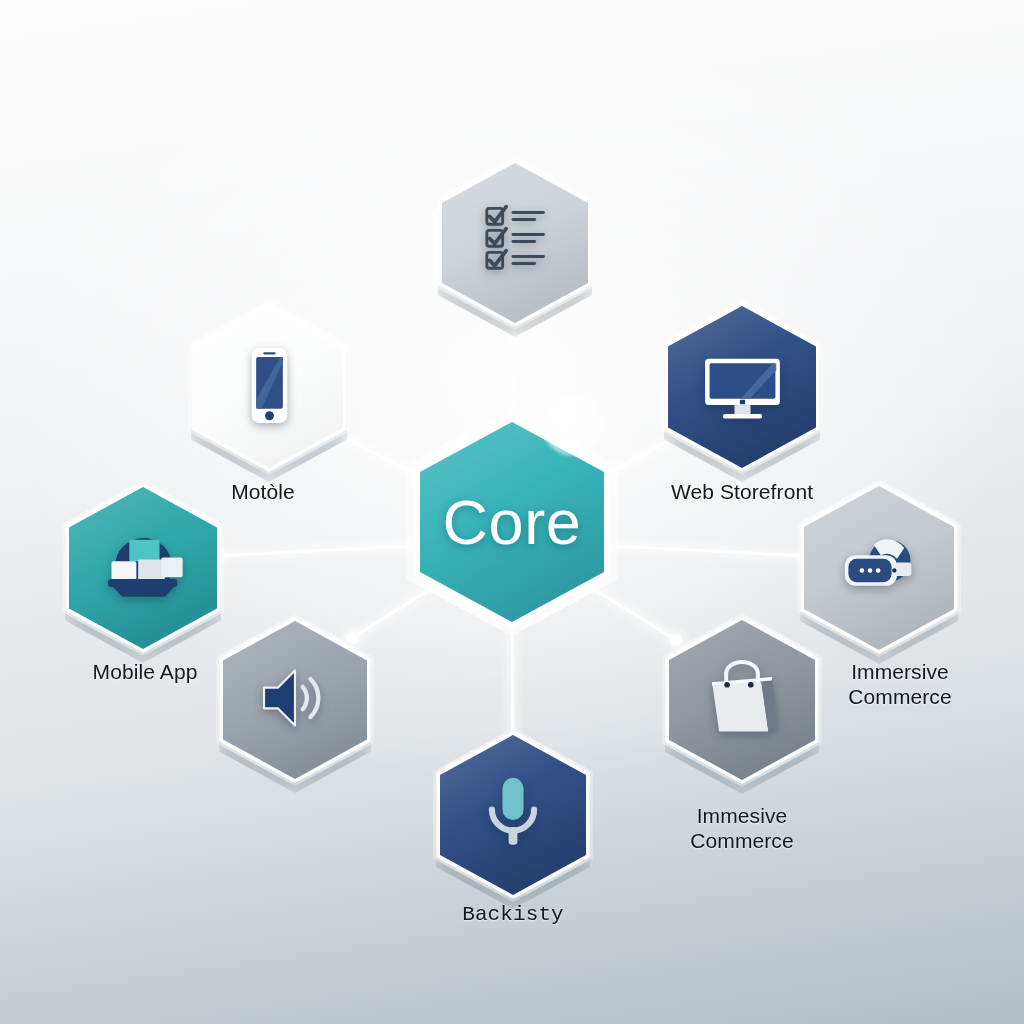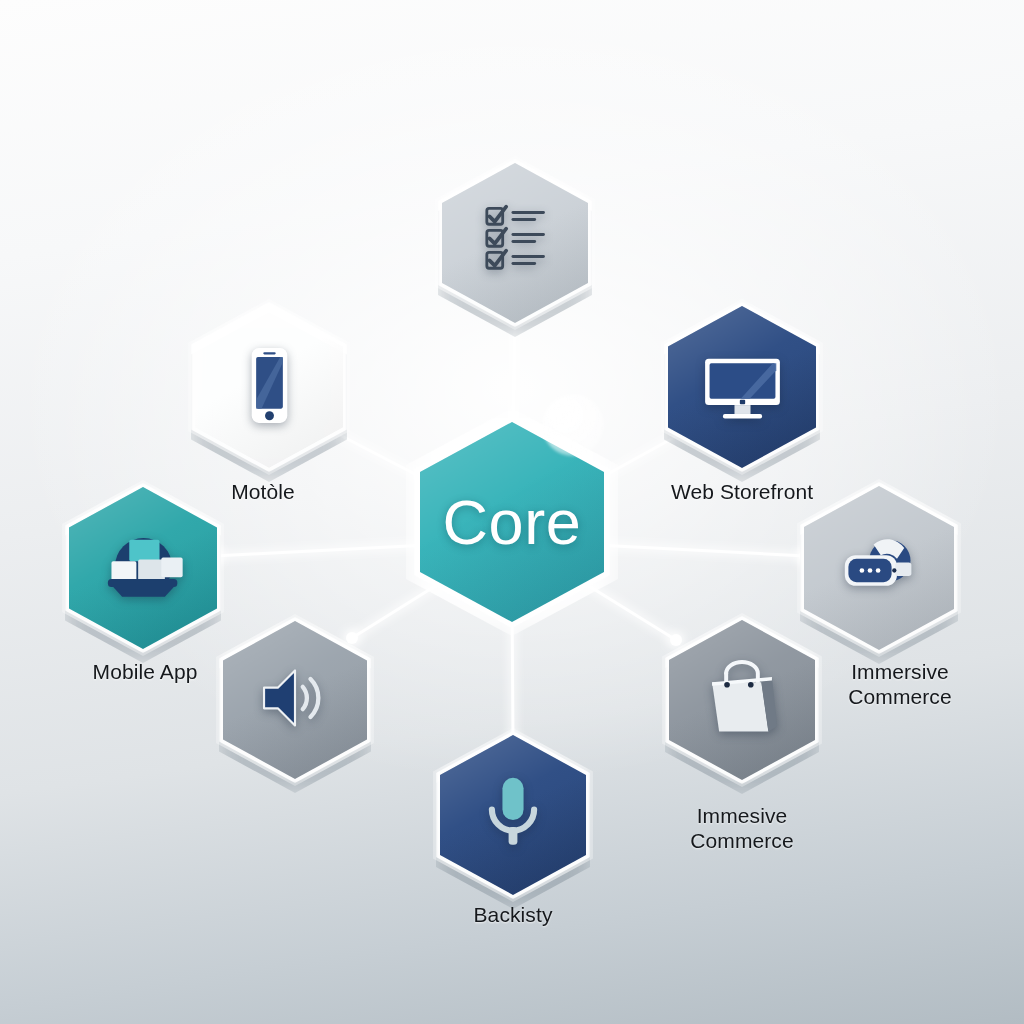--- a/index.html
+++ b/index.html
@@ -268,14 +268,14 @@
       <div class="core-orb" style="left: 122px; top: -28px; width: 62px; height: 62px;"></div>
     </div>
 
 <div class="label" style="left: 148px; top: 480px; width: 230px;">Motòle</div>
     <div class="label" style="left: 30px; top: 660px; width: 230px;">Mobile App</div>
     <div class="label" style="left: 622px; top: 480px; width: 240px;">Web Storefront</div>
     <div class="label" style="left: 795px; top: 660px; width: 210px;">Immersive
 Commerce</div>
     <div class="label" style="left: 637px; top: 792px; width: 210px; margin-top: 12px;">Immesive
 Commerce</div>
-    <div class="label" style="left: 398px; top: 903px; width: 230px;">Backisty</div>
+    <div class="label" style="left: 398px; top: 903px; width: 230px; font-family: Liberation Mono, monospace;">Backisty</div>
   </div>
 
 </body></html>

